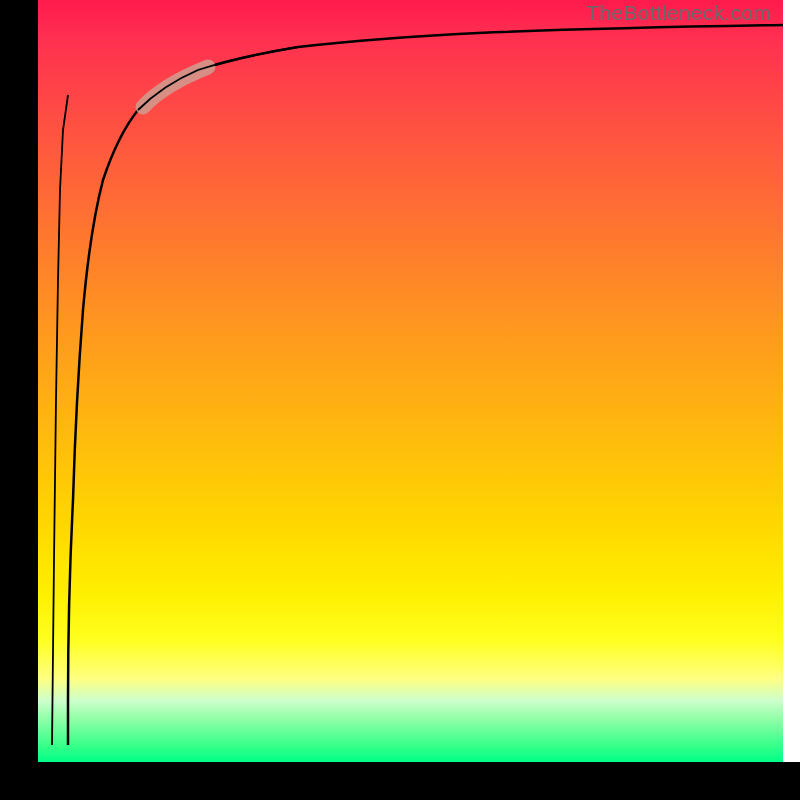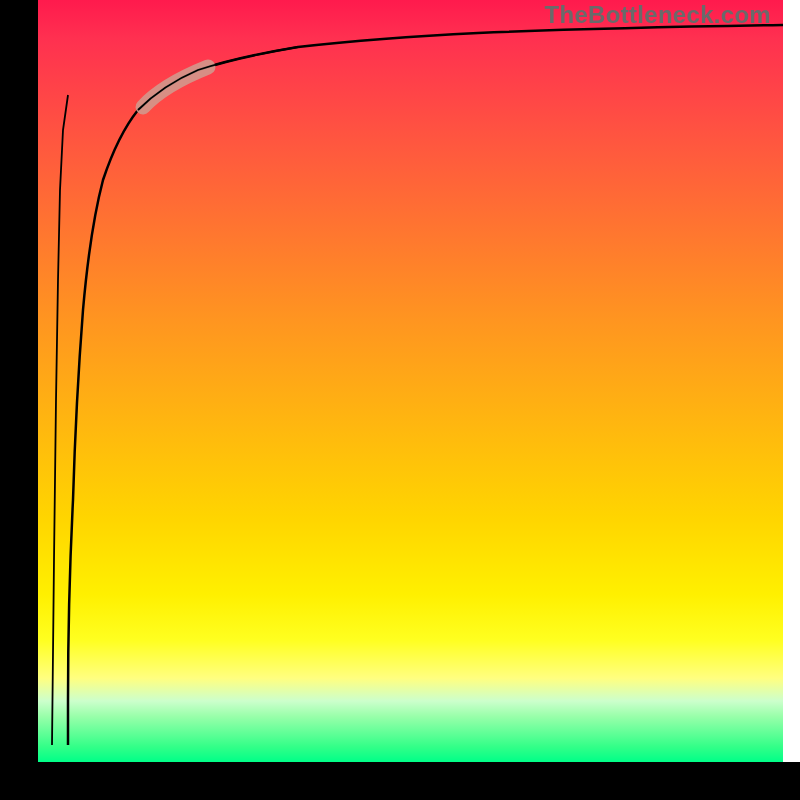--- a/index.html
+++ b/index.html
@@ -49,22 +49,22 @@
       left: 0;
       width: 800px;
       height: 38px;
       background: #000;
     }
     .watermark {
       position: absolute;
       top: 1px;
       right: 12px;
       font-family: Arial, sans-serif;
-      font-size: 24px;
-      font-weight: 700;
+      font-size: 21px;
+      font-weight: 400;
       color: #6a6a6a;
       letter-spacing: 0.3px;
     }
     .curve-svg {
       position: absolute;
       top: 0;
       left: 0;
       width: 100%;
       height: 100%;
     }

